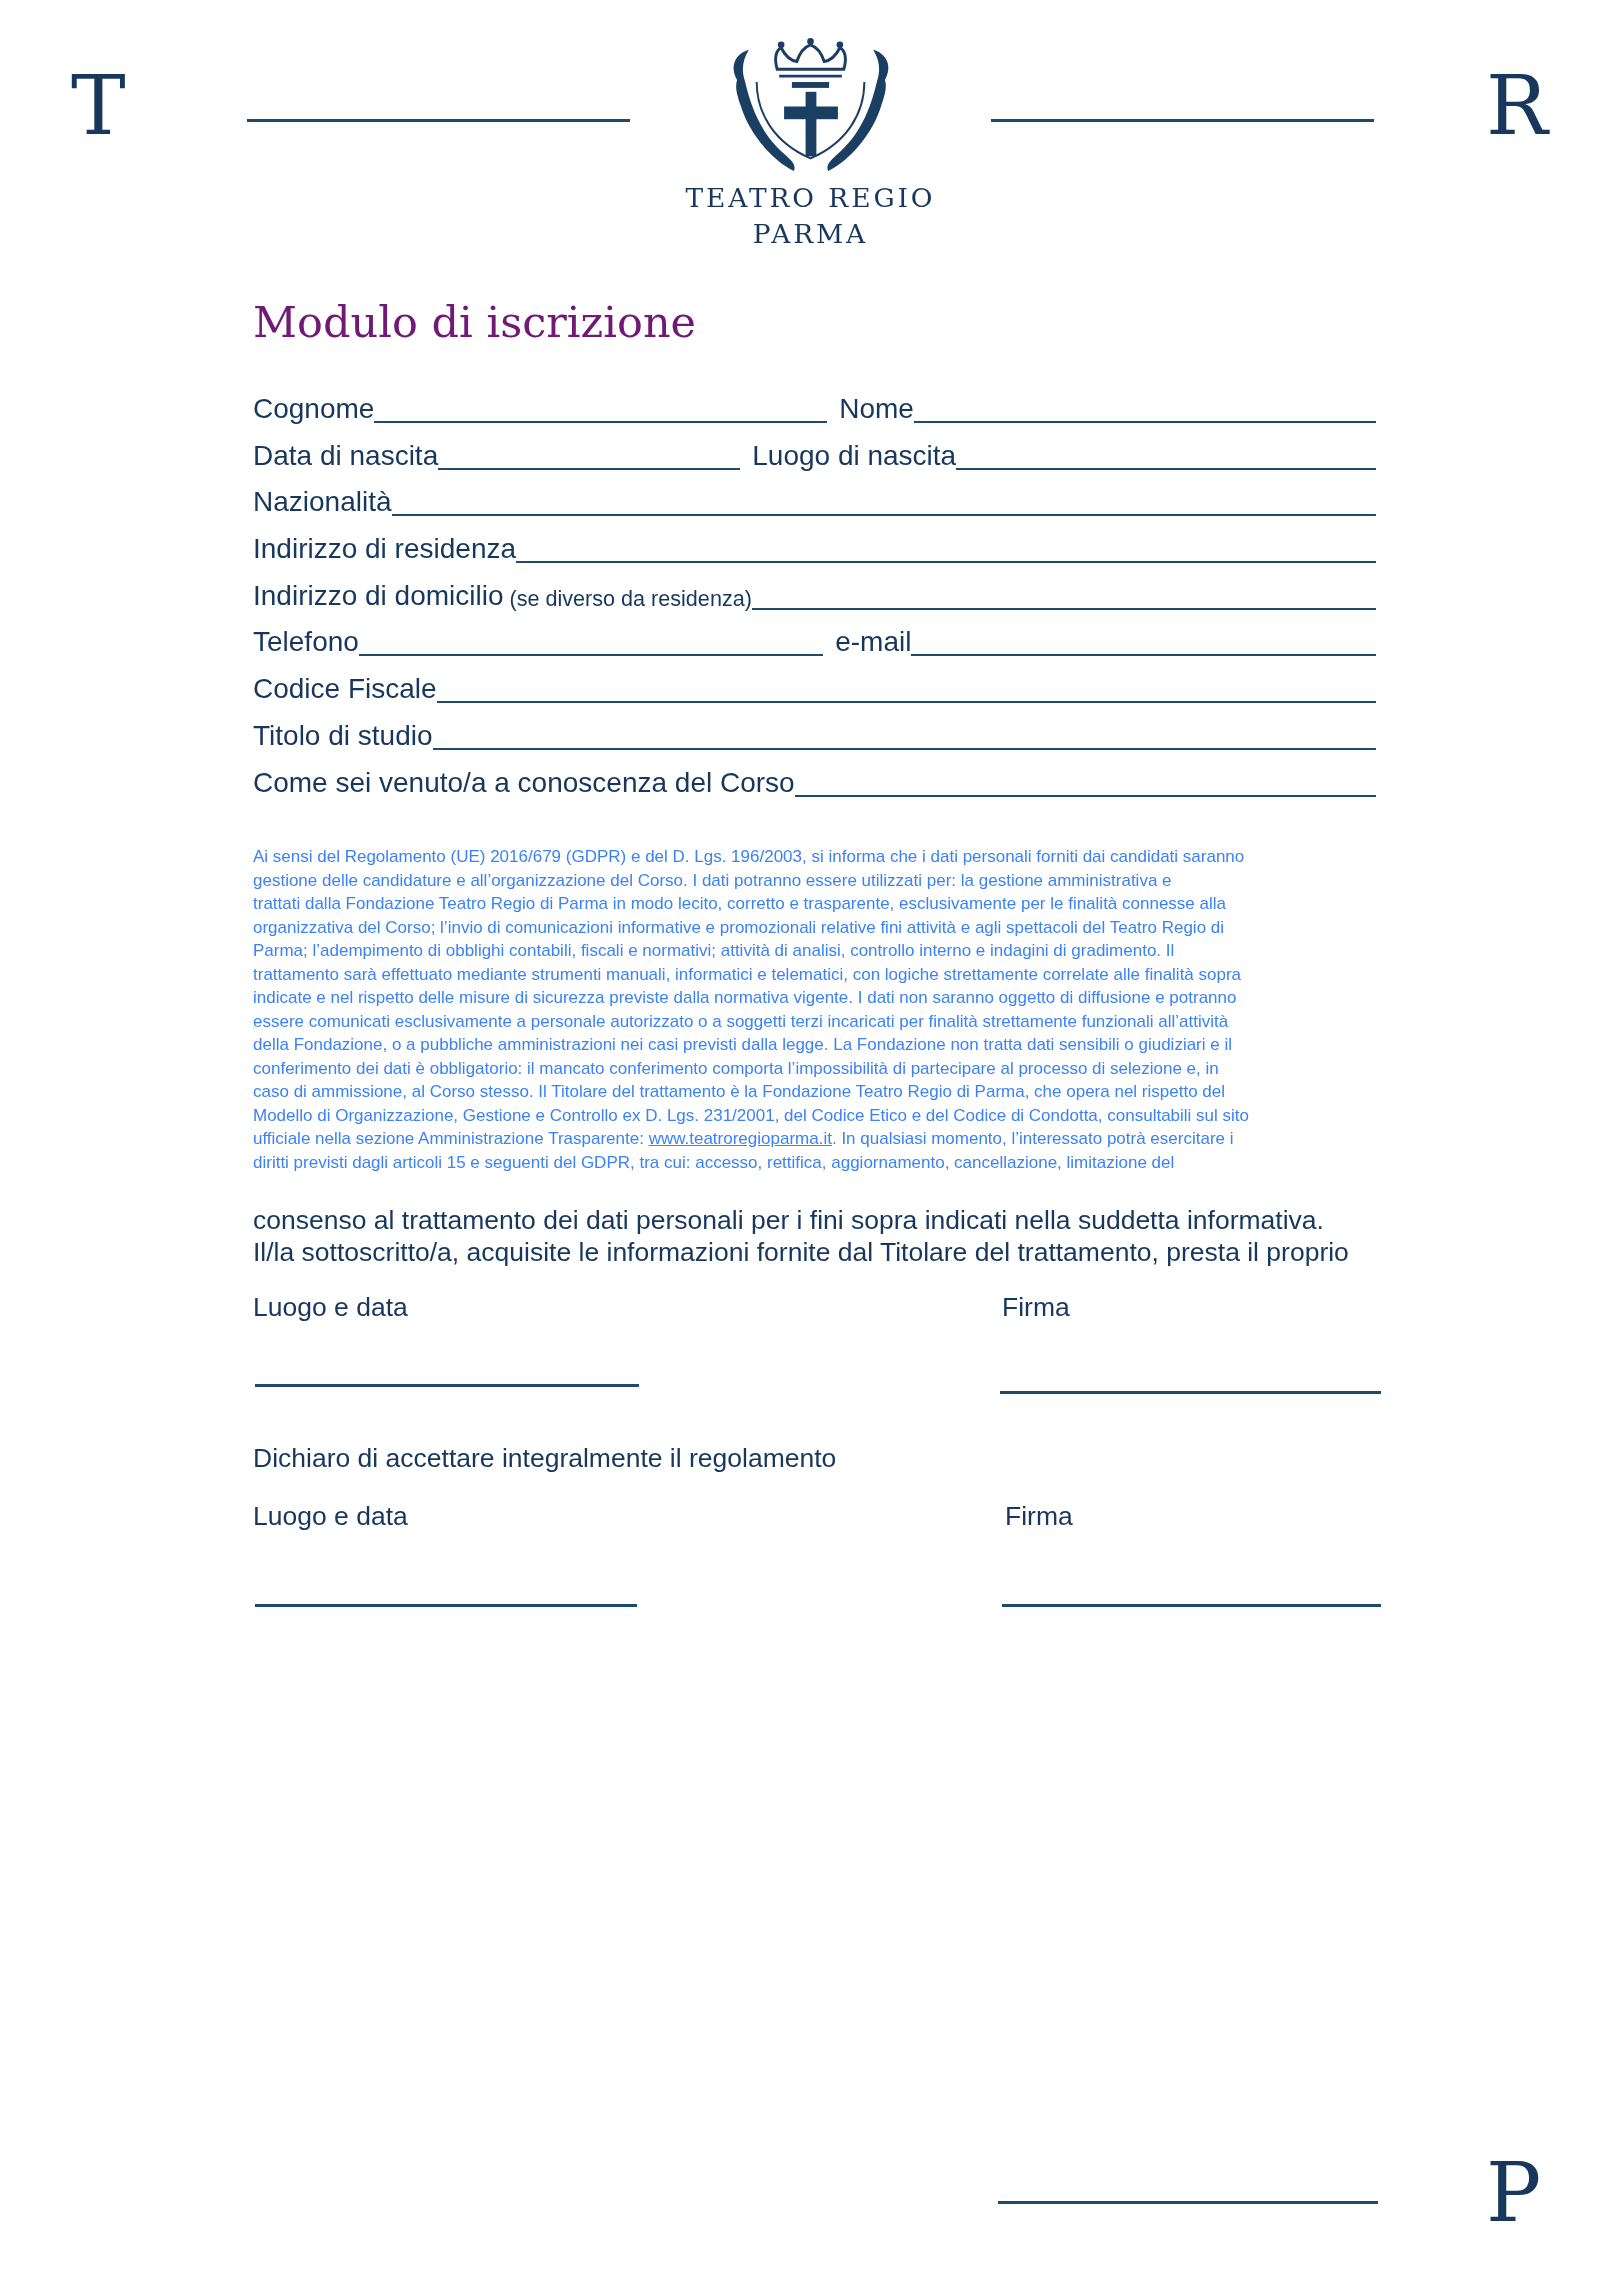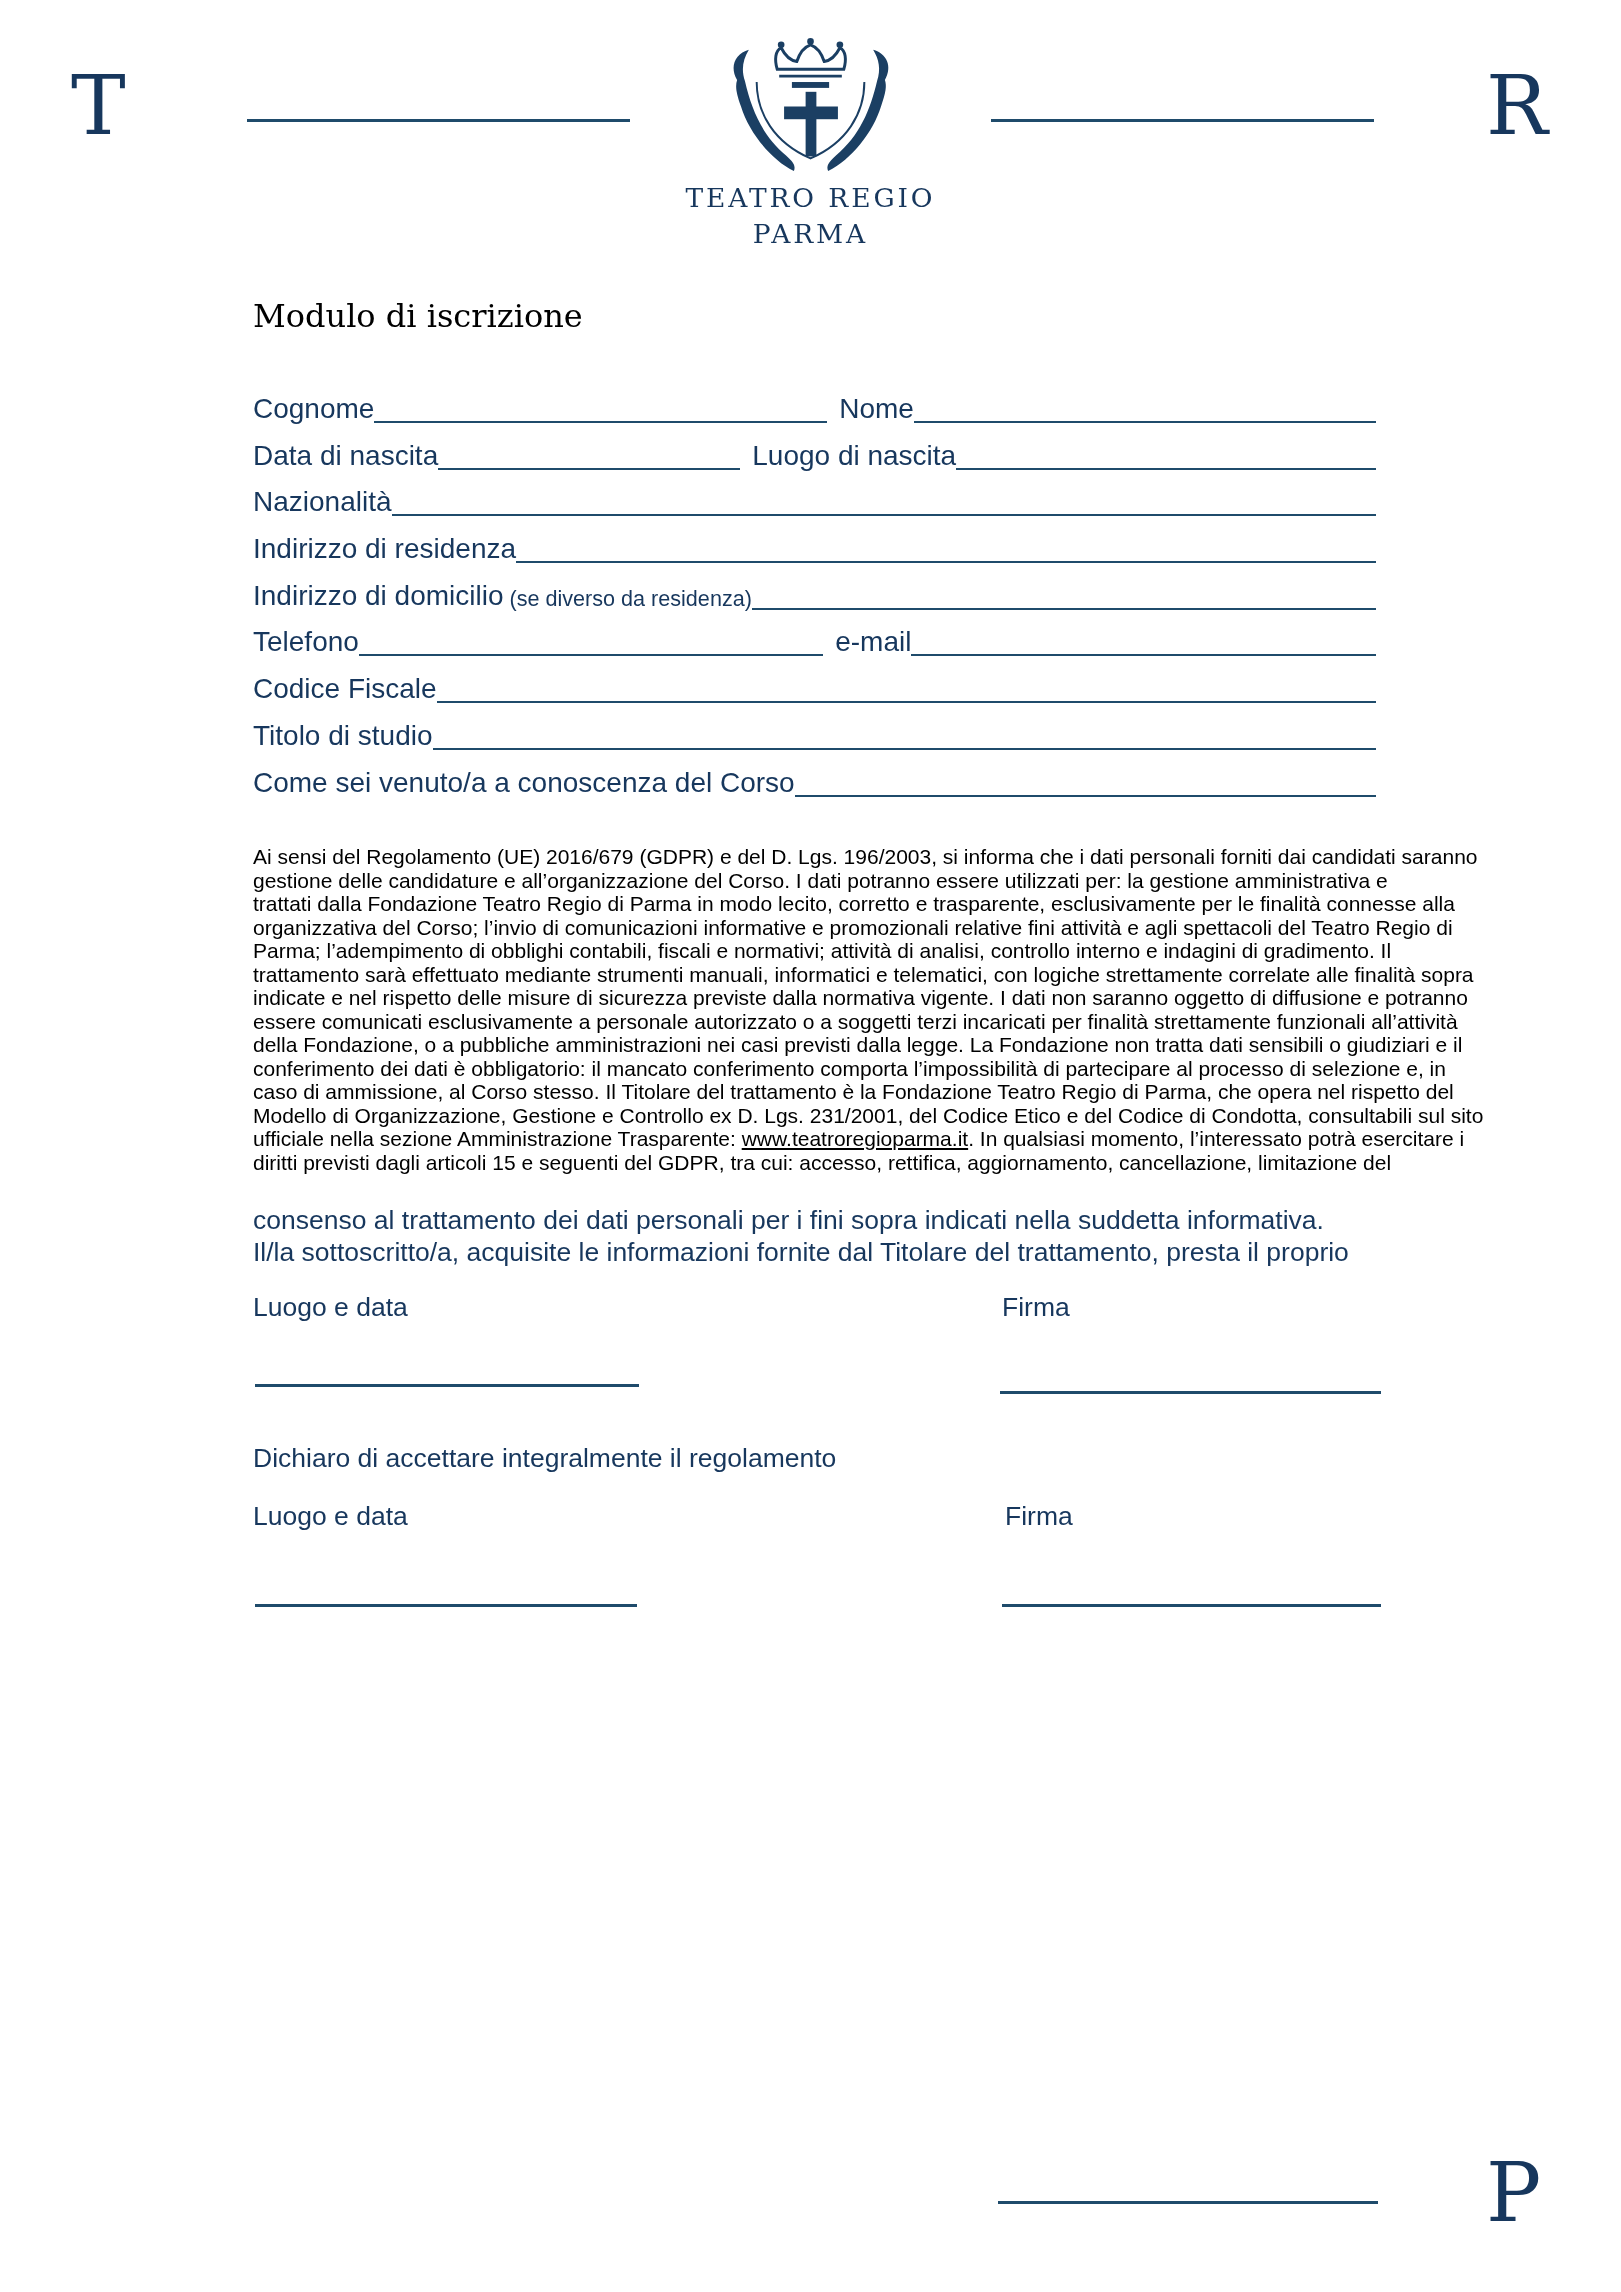--- a/index.html
+++ b/index.html
@@ -5,27 +5,27 @@
   html,body{margin:0;padding:0;}
   body{
     width:1621px;height:2293px;position:relative;background:#ffffff;
     font-family:"Liberation Sans", sans-serif;color:#17375d;overflow:hidden;
   }
   .abs{position:absolute;}
   .serif{font-family:"DejaVu Serif","Liberation Serif",serif;}
   .corner-letter{font-size:82px;line-height:1;color:#17375d;}
   .rule{background:#1f4b6b;height:2.9px;}
   .logo-caption{width:100%;text-align:center;letter-spacing:2.9px;font-size:26.5px;color:#17375d;}
-  .doc-title{font-size:32px;color:#000000;}
+  .doc-title{font-size:43px;color:#701a75;}
   .field-row{display:flex;align-items:flex-end;left:253px;width:1123px;height:29px;}
   .field-label{font-size:28px;line-height:1;white-space:nowrap;}
   .field-label-small{font-size:21.6px;line-height:1;white-space:nowrap;margin-left:5.9px;}
   .fill-line{border-bottom:2.9px solid #1f4b6b;align-self:stretch;}
   .second-label{margin-left:11.8px;}
-  .privacy{left:253px;width:1127px;font-size:21px;line-height:23.5px;color:#000000;}
+  .privacy{left:253px;width:1127px;font-size:17px;line-height:23.5px;color:#3b82f6;}
   .privacy-line{white-space:nowrap;}
   .privacy-link{text-decoration:underline;}
   .consent{left:253px;width:1127px;font-size:26.5px;line-height:32px;}
   .consent-line{white-space:nowrap;}
   .sig-label{font-size:26.5px;line-height:1;white-space:nowrap;}
   .sig-line{height:2.9px;background:#1f4b6b;}
   .declaration{font-size:26.5px;line-height:1.2;white-space:nowrap;}
 </style>
 </head>
 <body>

